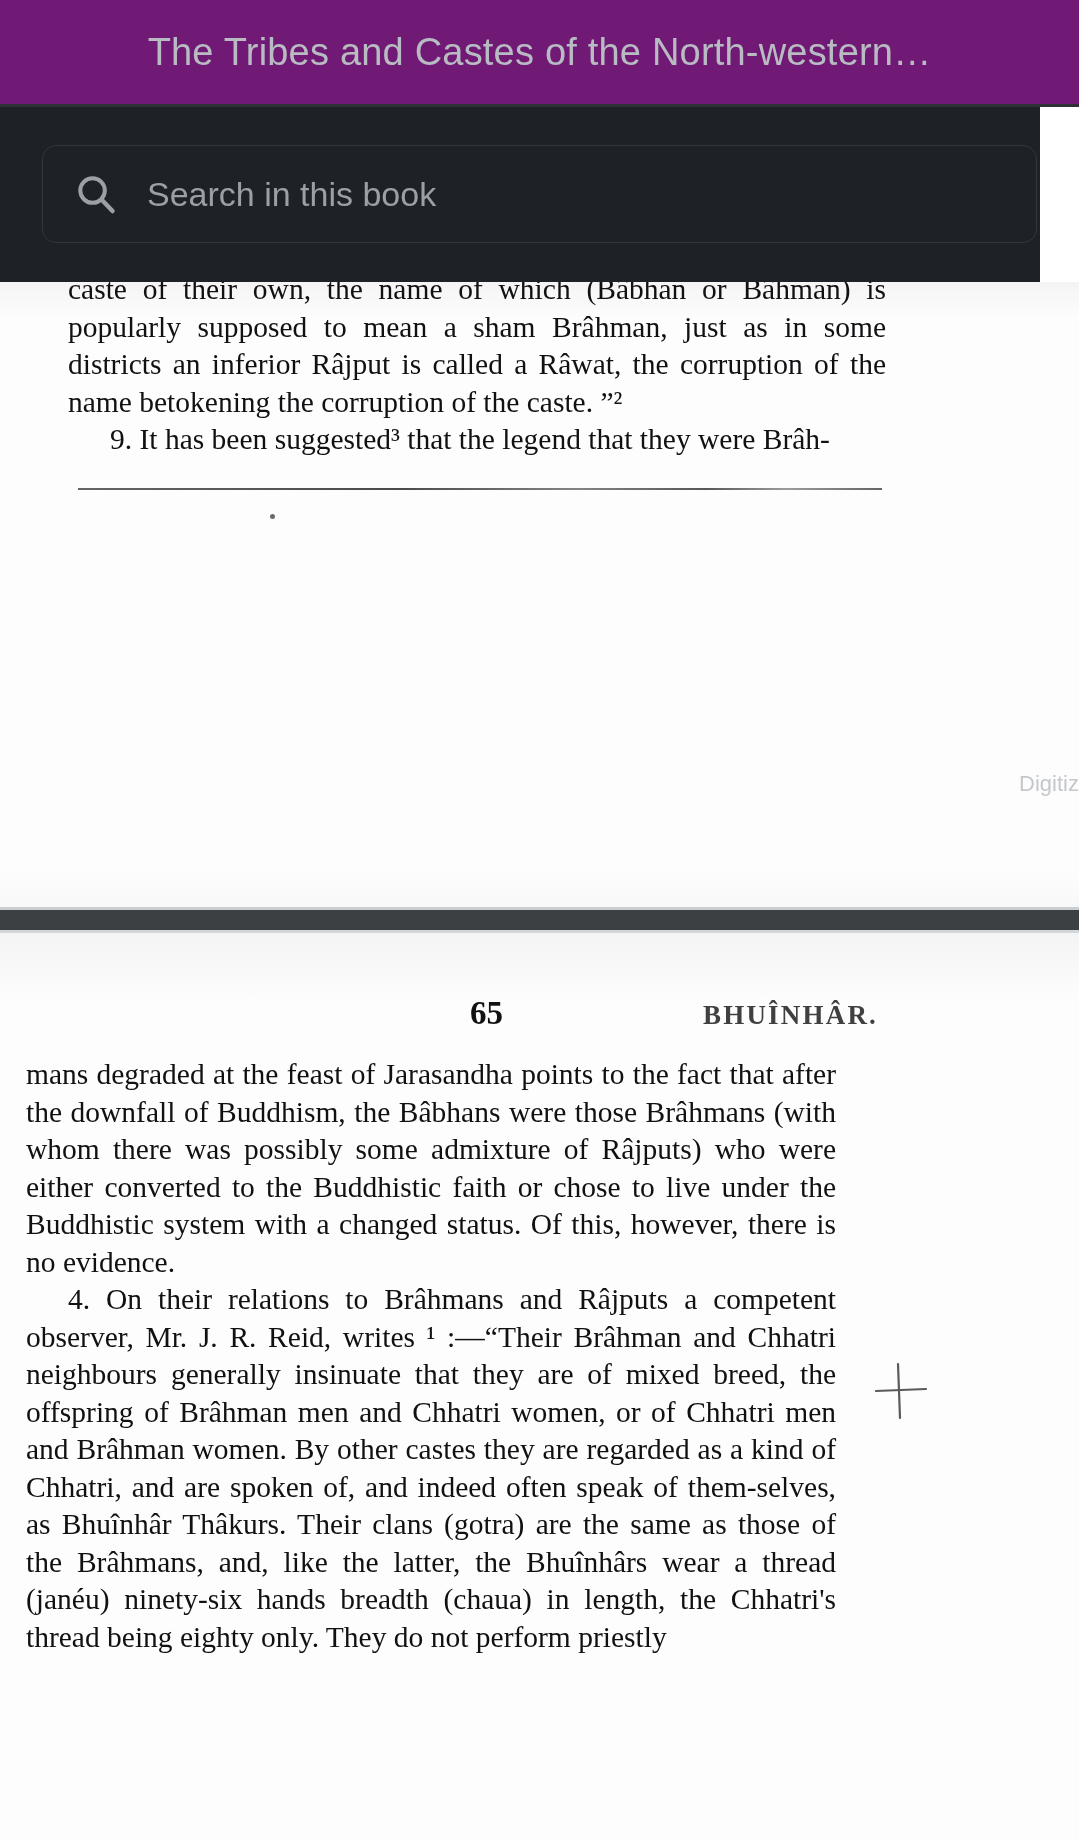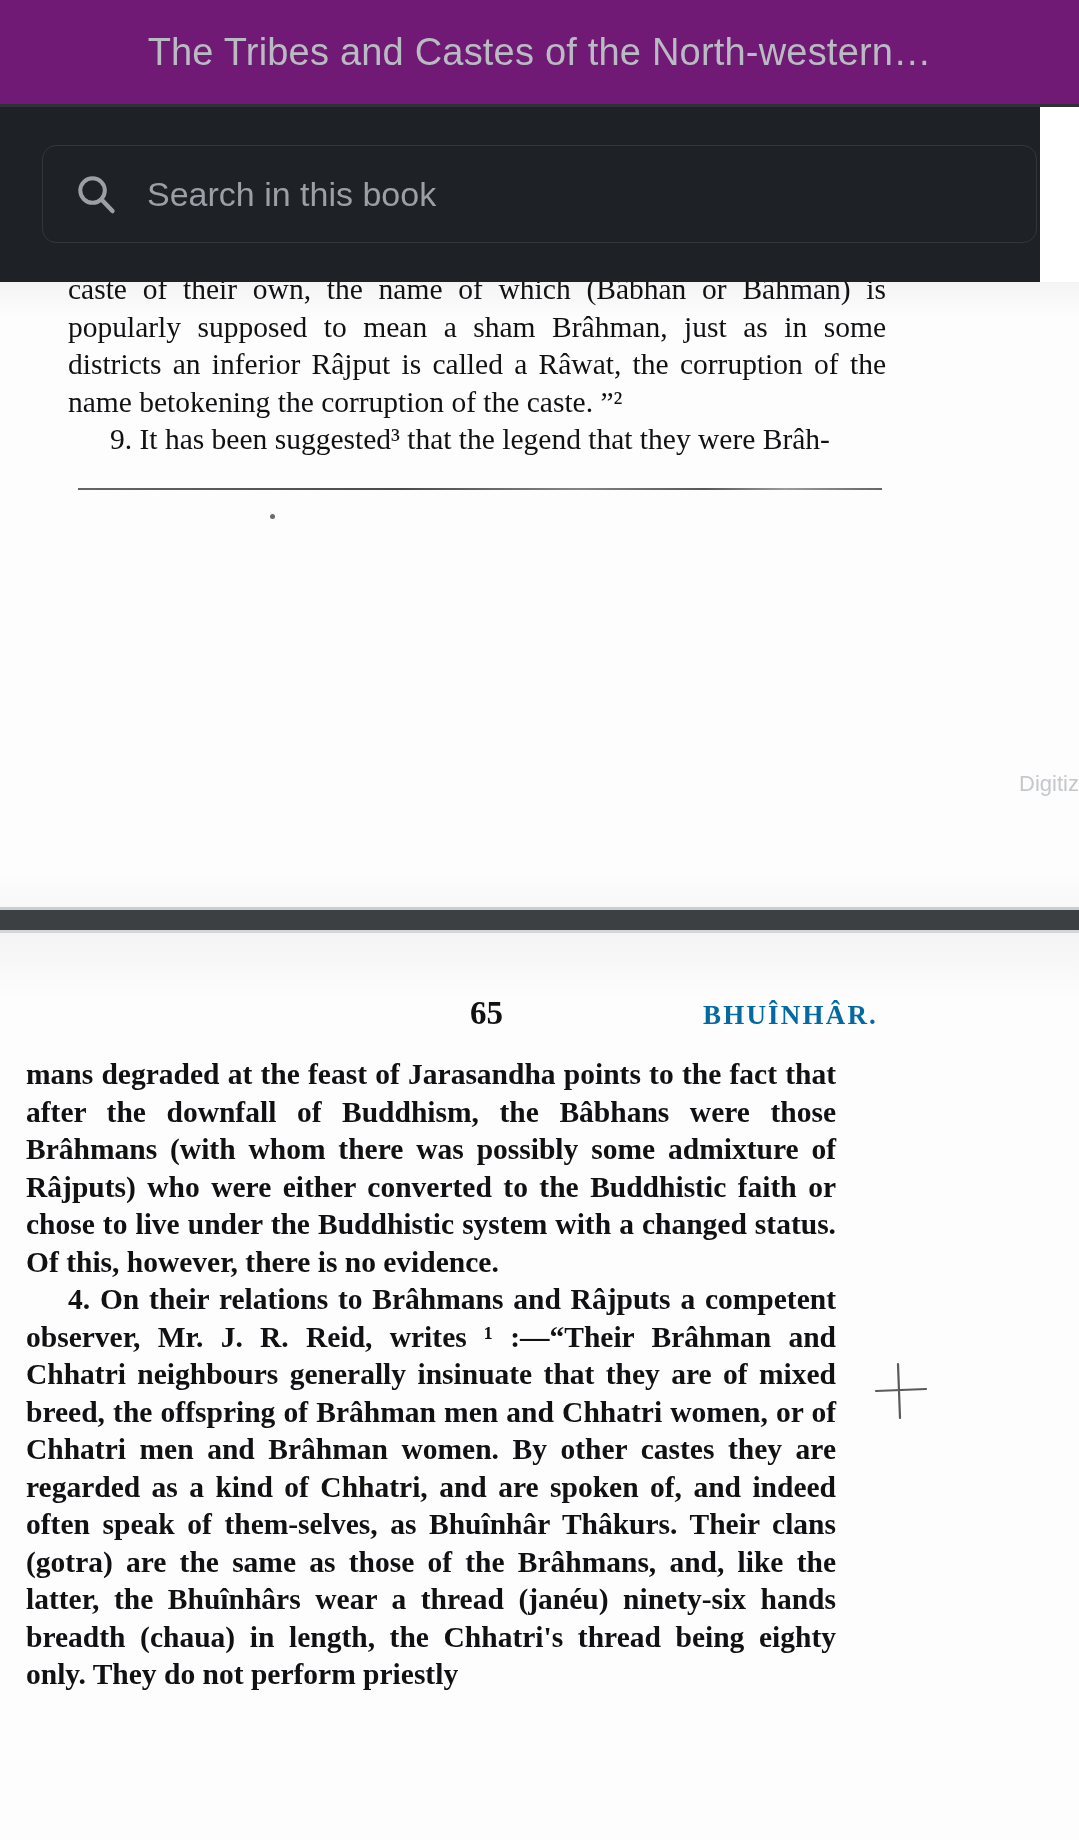--- a/index.html
+++ b/index.html
@@ -192,32 +192,32 @@
     font-family: "Liberation Serif", "DejaVu Serif", serif;
     font-size: 33px;
     font-weight: 600;
     color: #111114;
     margin-left: 402px;
   }
   .runninghead {
     font-family: "Liberation Serif", "DejaVu Serif", serif;
     font-size: 27px;
     font-weight: 700;
-    color: #0369a1;
+    color: #404040;
     letter-spacing: 2.2px;
     margin-left: 200px;
   }
 
   .body-bottom {
     position: absolute;
     top: 123px;
     left: 26px;
     width: 810px;
   }
-  .body-bottom p { margin: 0; font-weight: bold; }
+  .body-bottom p { margin: 0; }
   .body-bottom p.indent { text-indent: 42px; }
 
   .pencil-cross {
     position: absolute;
     left: 868px;
     top: 1358px;
     width: 64px;
     height: 64px;
     pointer-events: none;
   }

